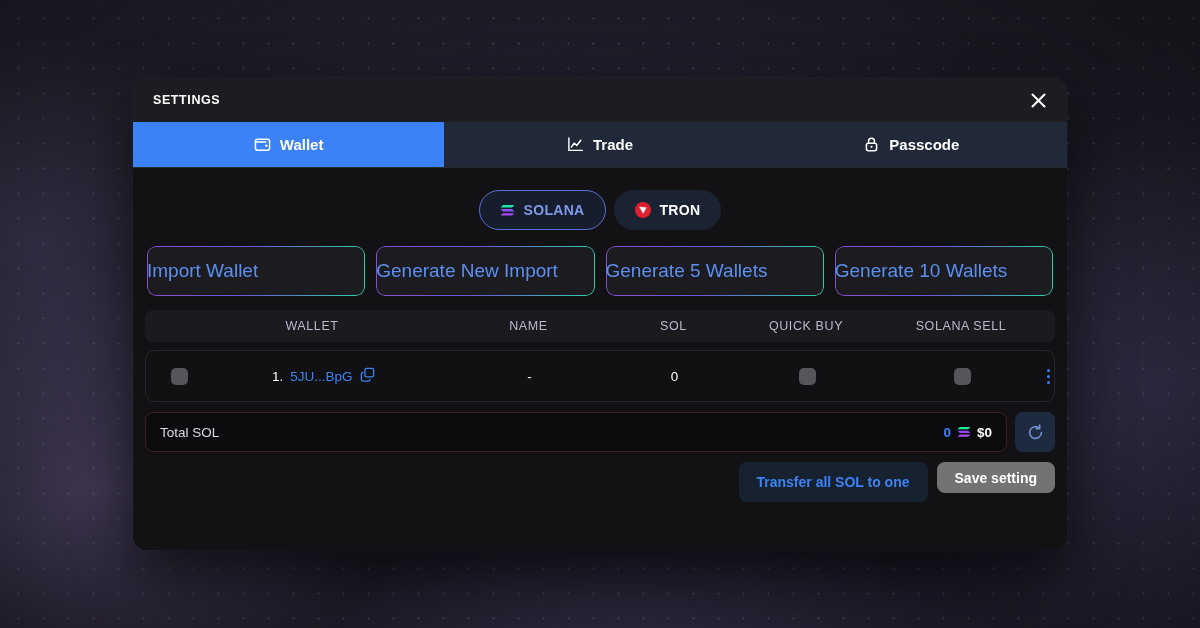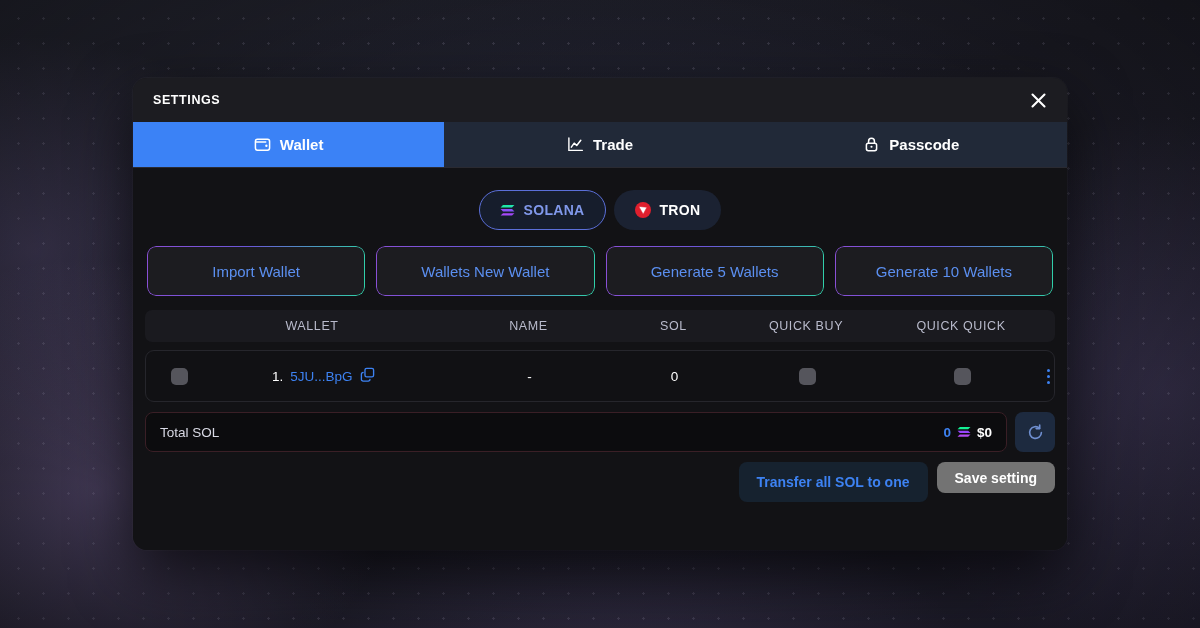--- a/index.html
+++ b/index.html
@@ -148,22 +148,22 @@
     display: flex;
     gap: 11px;
     padding: 0 2px 0 2px;
   }
   .gen-btn {
     flex: 1;
     height: 50px;
     border-radius: 9px;
     display: flex;
     align-items: center;
-    justify-content: center;
-    font-size: 15px;
+    justify-content: flex-start;
+    font-size: 19px;
     color: #5b8ff0;
     cursor: pointer;
     position: relative;
     background: #1c1c20;
   }
   .gen-btn::before {
     content: "";
     position: absolute;
     inset: 0;
     border-radius: 9px;
@@ -382,38 +382,38 @@
         </span>
         <span>TRON</span>
       </div>
     </div>
 
     <div class="gen-row">
       <div class="gen-btn">
         <span>Import Wallet</span>
       </div>
       <div class="gen-btn">
-        <span>Wallets New Wallet</span>
+        <span>Generate New Import</span>
       </div>
       <div class="gen-btn">
         <span>Generate 5 Wallets</span>
       </div>
       <div class="gen-btn">
         <span>Generate 10 Wallets</span>
       </div>
     </div>
 
     <div class="table-wrap">
       <div class="thead">
         <div class="c-check"></div>
         <div class="c-wallet">WALLET</div>
         <div class="c-name">NAME</div>
         <div class="c-sol">SOL</div>
         <div class="c-qbuy">QUICK BUY</div>
-        <div class="c-qsell">QUICK QUICK</div>
+        <div class="c-qsell">SOLANA SELL</div>
         <div class="c-menu"></div>
       </div>
 
       <div class="trow">
         <div class="c-check">
           <div class="chk"></div>
         </div>
         <div class="c-wallet">
           <div class="wallet-cell">
             <span class="w-index">1.</span>

